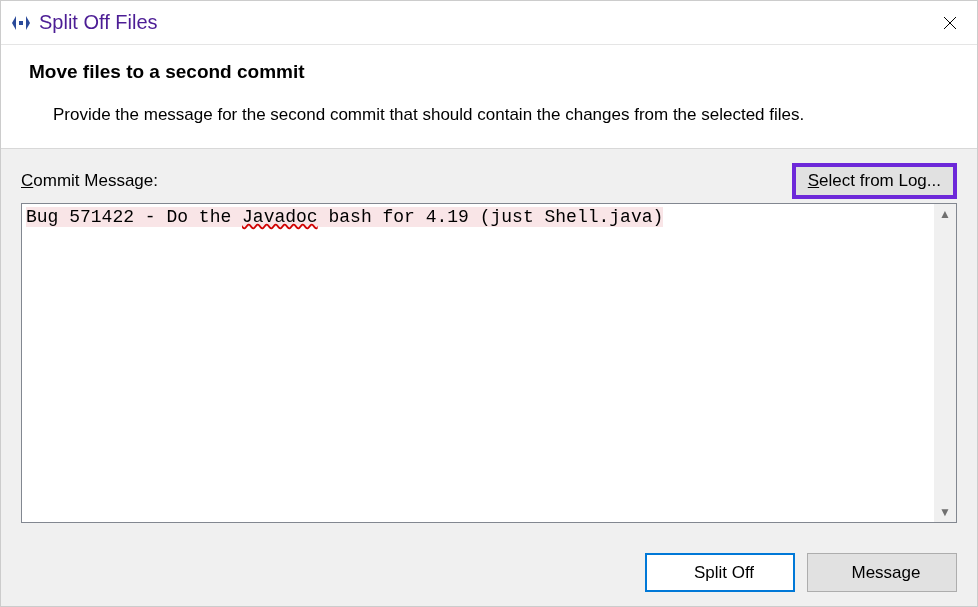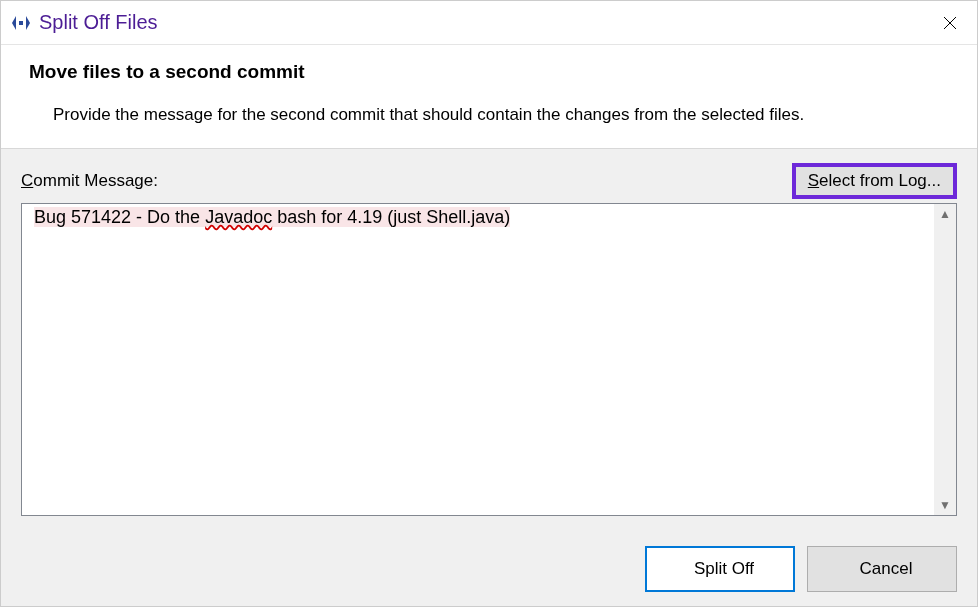--- a/index.html
+++ b/index.html
@@ -79,26 +79,26 @@
     .editor-wrap {
       flex: 1;
       background: #fff;
       border: 1px solid #828790;
       position: relative;
       display: flex;
       overflow: hidden;
     }
     .editor {
       flex: 1;
-      font-family: Liberation Sans, sans-serif;
+      font-family: Liberation Mono, monospace;
       font-size: 18px;
       border: none;
       outline: none;
       resize: none;
-      padding: 1px 12px;
+      padding: 1px 4px;
       line-height: 24px;
       white-space: pre;
       overflow: hidden;
     }
     .first-line-highlight { background: #f9e5e7; }
     .scroll-track {
       width: 22px;
       background: #f0f0f0;
       display: flex;
       flex-direction: column;
@@ -119,21 +119,21 @@
     }
     .button-row {
       display: flex;
       justify-content: flex-end;
       gap: 12px;
       padding: 16px 20px 16px 20px;
       background: #f0f0f0;
     }
     .btn {
       min-width: 150px;
-      height: 46px;
+      height: 39px;
       font-size: 17px;
       background: #e1e1e1;
       border: 1px solid #adadad;
       cursor: pointer;
       padding-left: 8px;
     }
     .btn.primary {
       background: #fff;
       border: 2px solid #0078d7;
     }
@@ -182,16 +182,16 @@
       <div class="editor"><span class="first-line-highlight"><span>Bug 571422 - Do the </span><span class="spell-underline">Javadoc</span><span> bash for 4.19 (just Shell.java)</span></span></div>
       <div class="scroll-track">
         <span class="scroll-arrow">▲</span>
         <span class="scroll-arrow">▼</span>
       </div>
     </div>
   </div>
 
   <div class="button-row">
     <button class="btn primary">Split Off</button>
-    <button class="btn">Cancel</button>
+    <button class="btn">Message</button>
   </div>
 
 </div>
 
 </body></html>

